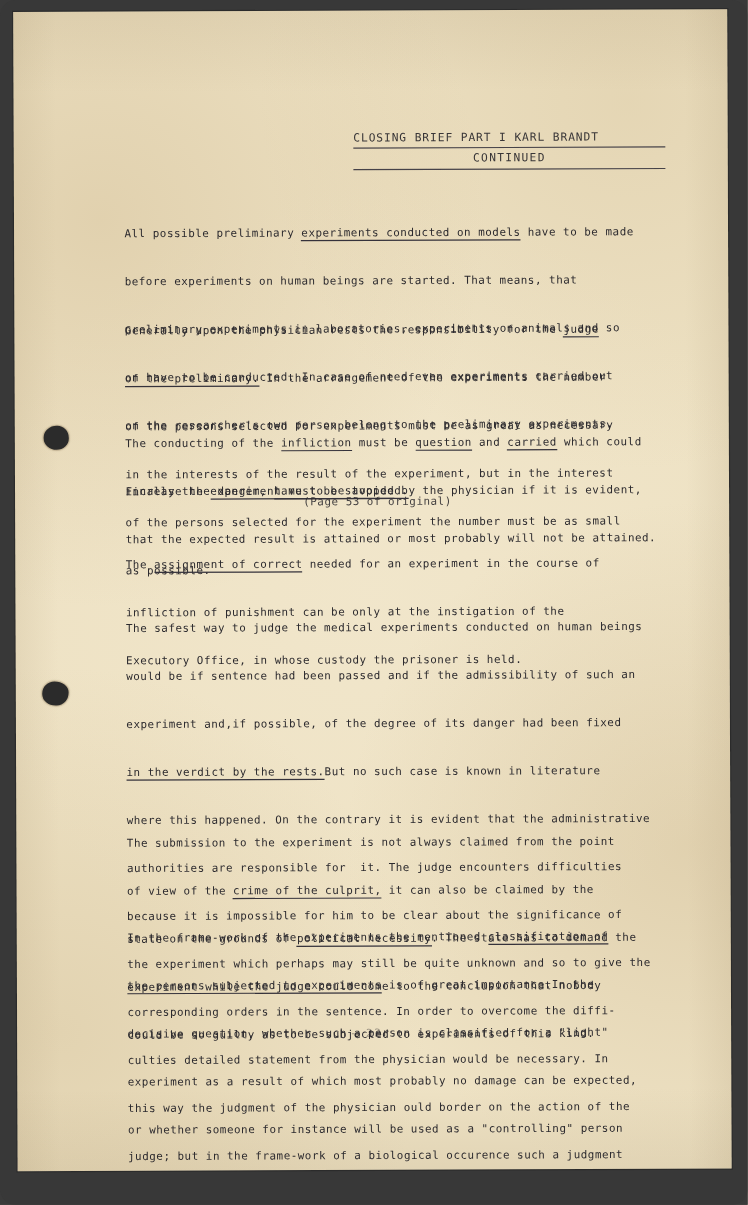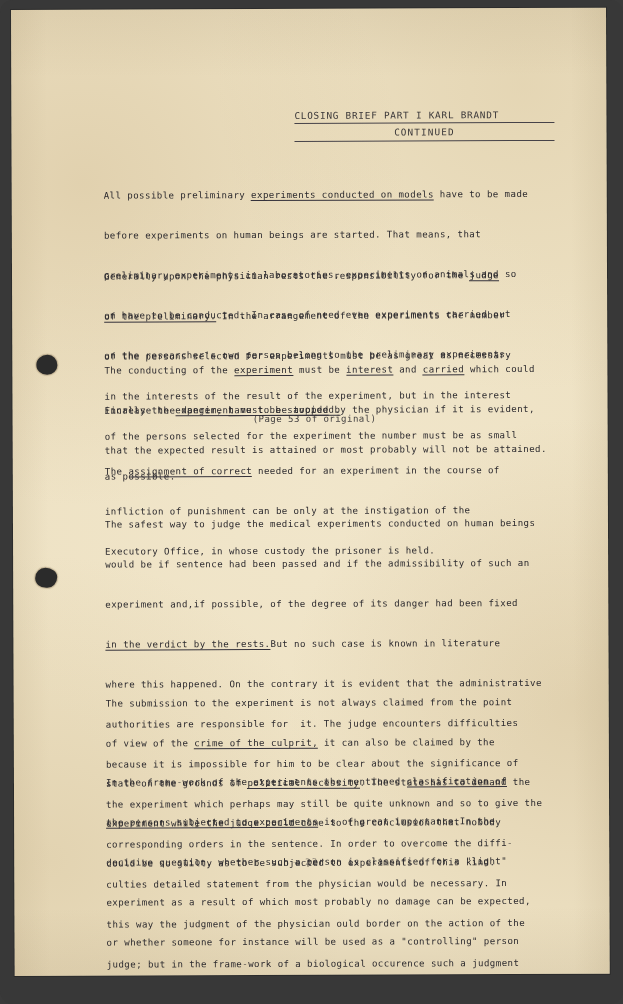--- a/index.html
+++ b/index.html
@@ -202,21 +202,21 @@
       <div class="para" id="para-responsibility">
         <span class="ln">Generally upon the physician rests the responsibility for the <span class="u">judge</span></span>
         <span class="ln"><span class="u">of the preliminary.</span> In the arrangement of the experiments the number</span>
         <span class="ln">of the persons selected for experiments must be as great as necessary</span>
         <span class="ln">in the interests of the result of the experiment, but in the interest</span>
         <span class="ln">of the persons selected for the experiment the number must be as small</span>
         <span class="ln">as possible.</span>
       </div>
 
       <div class="para" id="para-conducting">
-        <span class="ln">The conducting of the <span class="u">experiment</span> must be <span class="u">interest</span> and <span class="u">carried</span> which could</span>
+        <span class="ln">The conducting of the <span class="u">infliction</span> must be <span class="u">question</span> and <span class="u">carried</span> which could</span>
         <span class="ln">increase the danger, <span class="u">have to be avoided.</span></span>
       </div>
 
       <div class="para" id="para-finally">
         <span class="ln">Finally the <span class="u">experiment must be stopped</span> by the physician if it is evident,</span>
         <span class="ln">that the expected result is attained or most probably will not be attained.</span>
       </div>
 
       <div id="page-of-original" class="faint">(Page 53 of original)</div>
 

